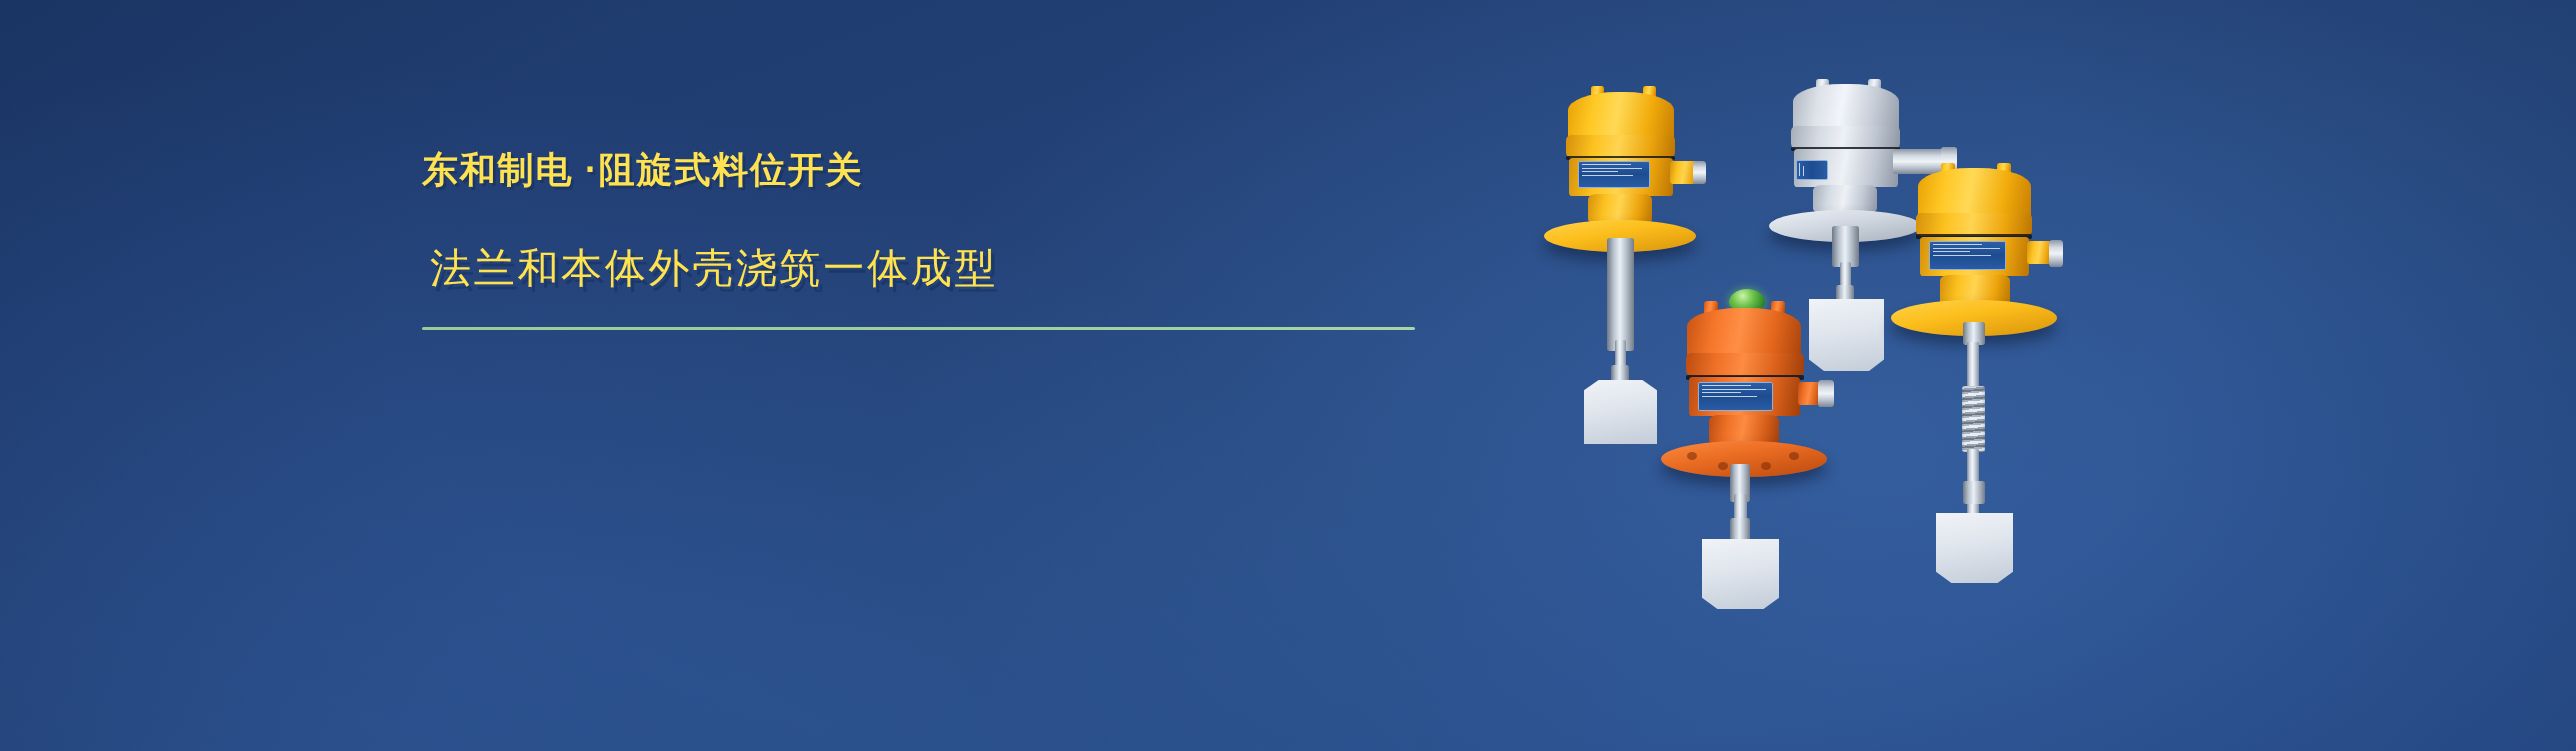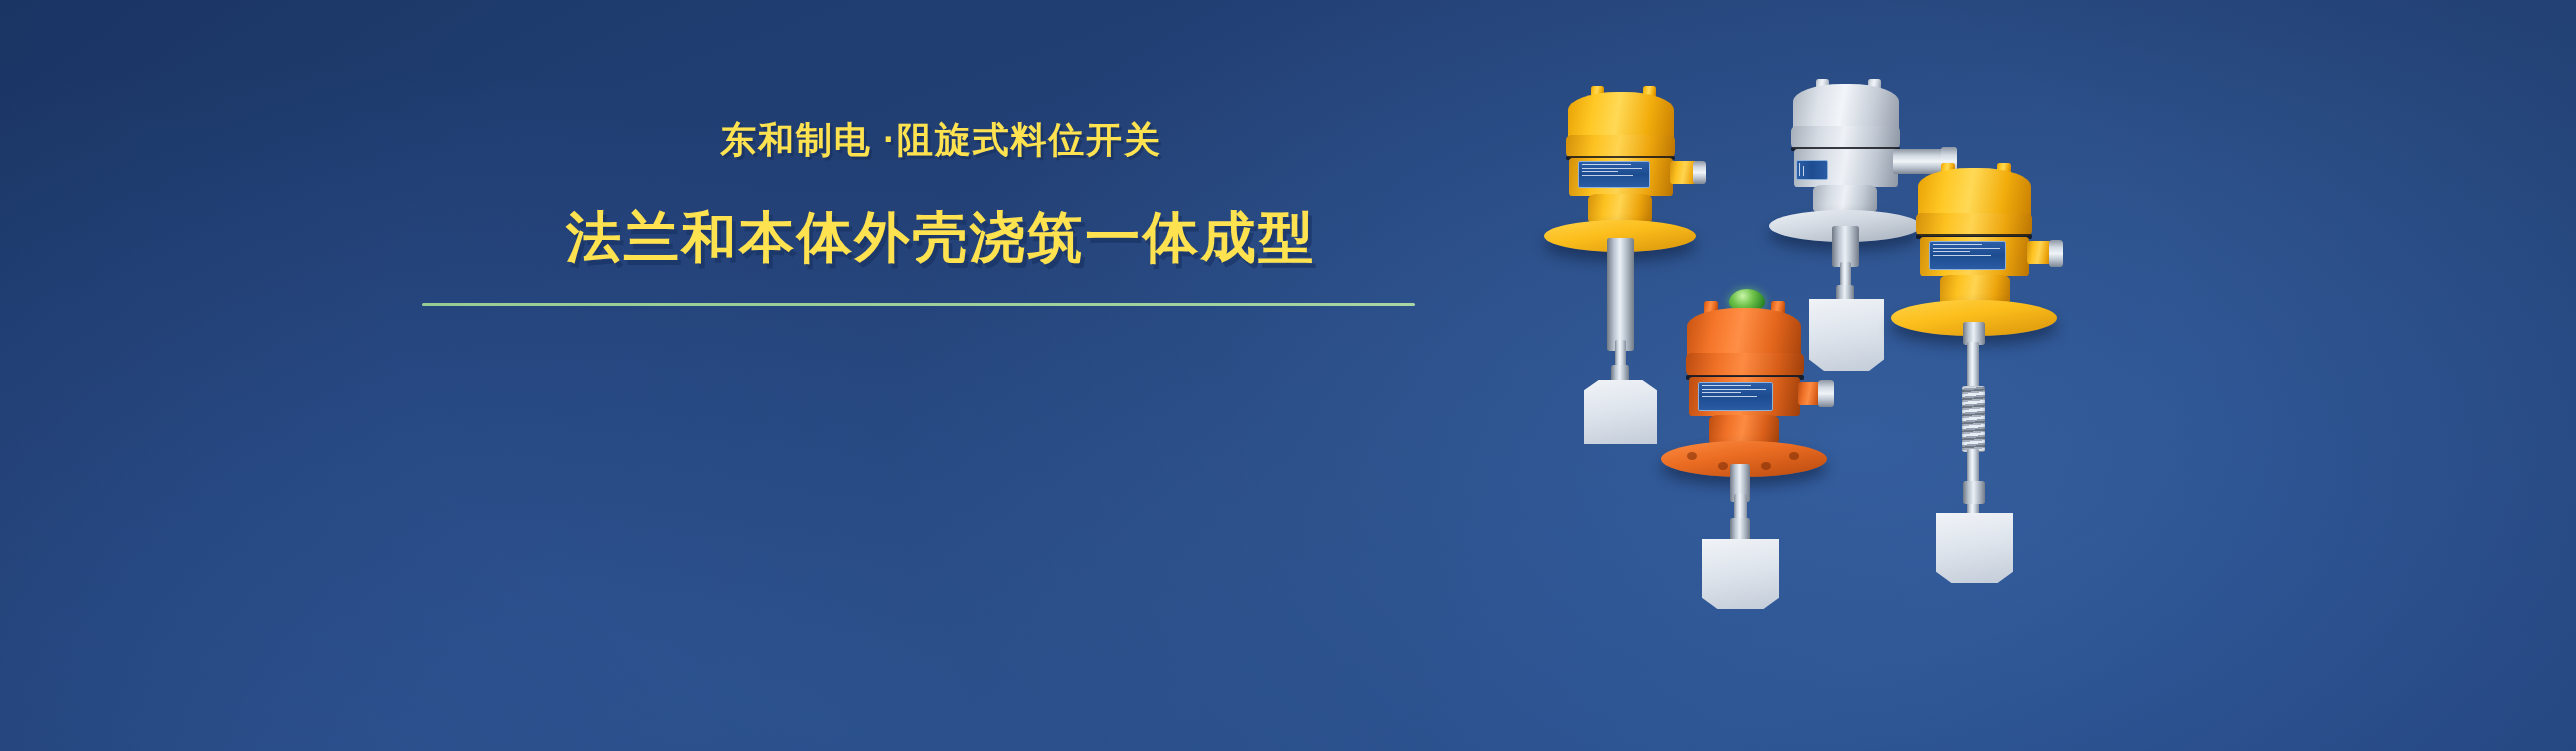--- a/index.html
+++ b/index.html
@@ -24,41 +24,40 @@
     position: absolute;
     inset: 0;
     background: radial-gradient(ellipse 1968px 984px at 50% 45%, rgba(0,0,0,0) 45%, rgba(10,24,56,0.30) 100%);
     pointer-events: none;
   }
 
   
   .copy {
     position: absolute;
     left: 422px;
-    top: 122px;
+    top: 152px;
     width: 1038px;
-    text-align: center;
   }
   .eyebrow {
     font-size: 36px;
     font-weight: bold;
     color: #ffe24f;
     letter-spacing: 1.8px;
     line-height: 1;
     margin: 0;
     text-shadow: 2.7px 2.7px 0 rgba(22,45,90,0.55);
     white-space: nowrap;
   }
   .headline {
-    font-size: 55px;
-    font-weight: bold;
+    font-size: 41px;
+    font-weight: normal;
     color: #ffe24f;
     letter-spacing: 2.7px;
     line-height: 1;
-    margin: 0;
+    margin: 8px;
     padding-top: 52px;
     text-shadow: 3.6px 4.5px 0 rgba(24,48,96,0.60);
     white-space: nowrap;
   }
   .divider {
     margin-top: 38px;
     height: 2.7px;
     width: 993px;
     background: linear-gradient(90deg, #97cd95 0%, #9ed19b 55%, #a8d6a4 100%);
     border-radius: 1.8px;

